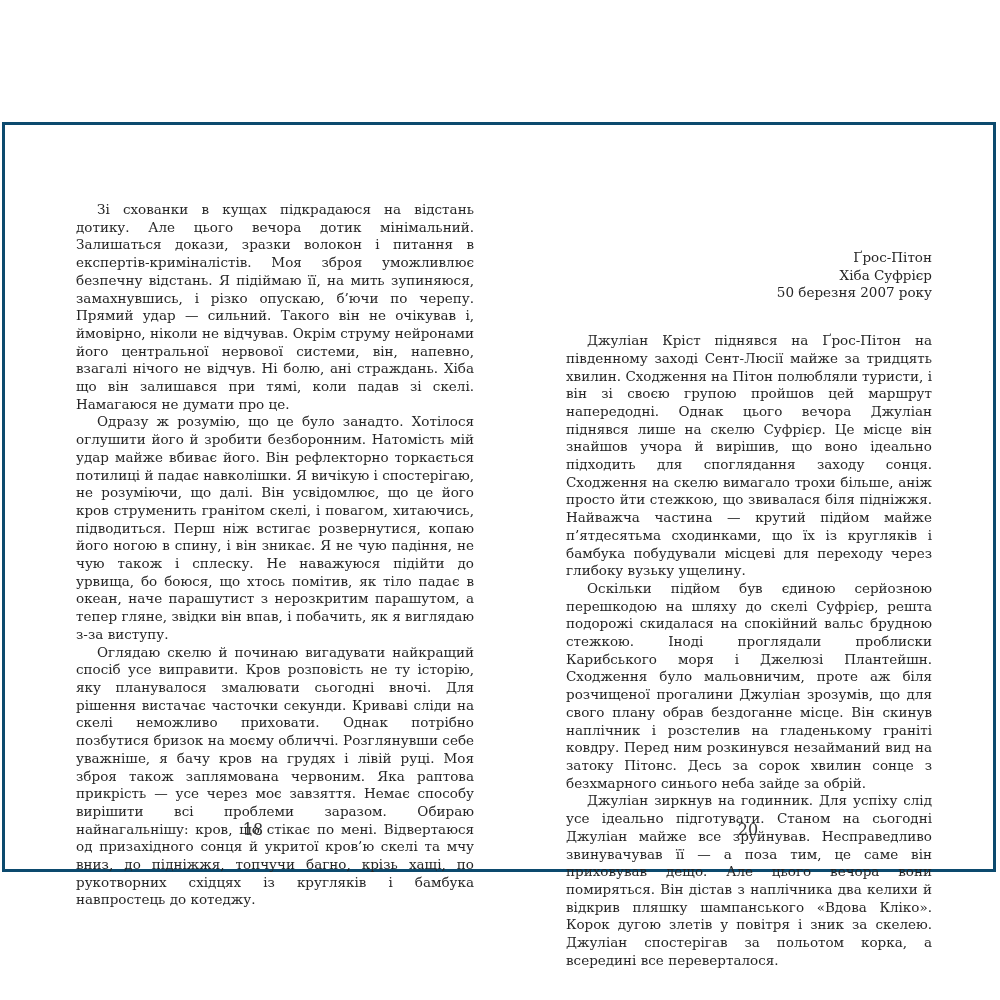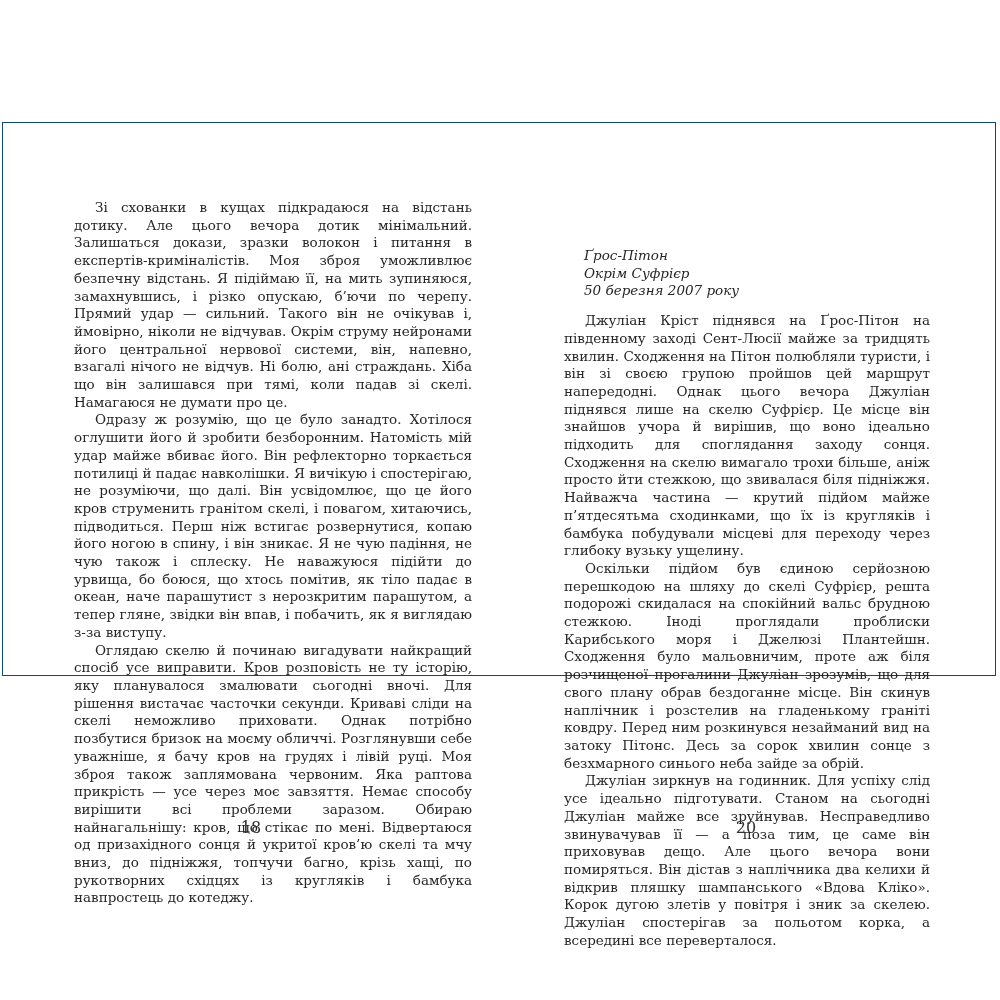--- a/index.html
+++ b/index.html
@@ -15,23 +15,23 @@
     position: relative;
     width: 1000px;
     height: 1000px;
     background: #ffffff;
   }
   .scan {
     position: absolute;
     left: 2px;
     top: 122px;
     width: 994px;
-    height: 554px;
+    height: 750px;
     background: #ffffff;
-    border: 1px solid #0c4a6e;
+    border: 3px solid #0c4a6e;
     box-sizing: border-box;
   }
   .col {
     position: absolute;
     color: #262626;
     font-size: 13.5px;
     line-height: 17.7px;
     text-align: justify;
   }
   .col p {
@@ -43,24 +43,23 @@
     left: 71px;   
     top: 76px;    
     width: 398px;
   }
   .col-right {
     left: 561px;  
     top: 124px;   
     width: 366px;
   }
   .dateline {
-    font-style: italic;
     padding-left: 20px;
-    margin-bottom: 12px;
-    text-align: left;
+    margin-bottom: 30px;
+    text-align: right;
   }
   .pagenum {
     position: absolute;
     width: 30px;
     text-align: center;
     font-size: 16px;
     color: #333333;
     top: 695px;   
   }
   .pagenum-left  { left: 233px; }
@@ -74,21 +73,21 @@
 
     <div class="col col-left">
       <p>Зі схованки в кущах підкрадаюся на відстань дотику. Але цього вечора дотик мінімальний. Залишаться докази, зразки волокон і питання в експертів-криміналістів. Моя зброя уможливлює безпечну відстань. Я підіймаю її, на мить зупиняюся, замахнувшись, і різко опускаю, б’ючи по черепу. Прямий удар — сильний. Такого він не очікував і, ймовірно, ніколи не відчував. Окрім струму нейронами його центральної нервової системи, він, напевно, взагалі нічого не відчув. Ні болю, ані страждань. Хіба що він залишався при тямі, коли падав зі скелі. Намагаюся не думати про це.</p>
       <p>Одразу ж розумію, що це було занадто. Хотілося оглушити його й зробити безборонним. Натомість мій удар майже вбиває його. Він рефлекторно торкається потилиці й падає навколішки. Я вичікую і спостерігаю, не розуміючи, що далі. Він усвідомлює, що це його кров струменить гранітом скелі, і повагом, хитаючись, підводиться. Перш ніж встигає розвернутися, копаю його ногою в спину, і він зникає. Я не чую падіння, не чую також і сплеску. Не наважуюся підійти до урвища, бо боюся, що хтось помітив, як тіло падає в океан, наче парашутист з нерозкритим парашутом, а тепер гляне, звідки він впав, і побачить, як я виглядаю з-за виступу.</p>
       <p>Оглядаю скелю й починаю вигадувати найкращий спосіб усе виправити. Кров розповість не ту історію, яку планувалося змалювати сьогодні вночі. Для рішення вистачає часточки секунди. Криваві сліди на скелі неможливо приховати. Однак потрібно позбутися бризок на моєму обличчі. Розглянувши себе уважніше, я бачу кров на грудях і лівій руці. Моя зброя також заплямована червоним. Яка раптова прикрість — усе через моє завзяття. Немає способу вирішити всі проблеми заразом. Обираю найнагальнішу: кров, що стікає по мені. Відвертаюся од призахідного сонця й укритої кров’ю скелі та мчу вниз, до підніжжя, топчучи багно, крізь хащі, по рукотворних східцях із кругляків і бамбука навпростець до котеджу.</p>
     </div>
 
     <div class="col col-right">
       <div class="dateline">
         <div>Ґрос-Пітон</div>
-        <div>Окрім Суфрієр</div>
+        <div>Хіба Суфрієр</div>
         <div>50 березня 2007 року</div>
       </div>
       <p>Джуліан Кріст піднявся на Ґрос-Пітон на південному заході Сент-Люсії майже за тридцять хвилин. Сходження на Пітон полюбляли туристи, і він зі своєю групою пройшов цей маршрут напередодні. Однак цього вечора Джуліан піднявся лише на скелю Суфрієр. Це місце він знайшов учора й вирішив, що воно ідеально підходить для споглядання заходу сонця. Сходження на скелю вимагало трохи більше, аніж просто йти стежкою, що звивалася біля підніжжя. Найважча частина — крутий підйом майже п’ятдесятьма сходинками, що їх із кругляків і бамбука побудували місцеві для переходу через глибоку вузьку ущелину.</p>
       <p>Оскільки підйом був єдиною серйозною перешкодою на шляху до скелі Суфрієр, решта подорожі скидалася на спокійний вальс брудною стежкою. Іноді проглядали проблиски Карибського моря і Джелюзі Плантейшн. Сходження було мальовничим, проте аж біля розчищеної прогалини Джуліан зрозумів, що для свого плану обрав бездоганне місце. Він скинув наплічник і розстелив на гладенькому граніті ковдру. Перед ним розкинувся незайманий вид на затоку Пітонс. Десь за сорок хвилин сонце з безхмарного синього неба зайде за обрій.</p>
       <p>Джуліан зиркнув на годинник. Для успіху слід усе ідеально підготувати. Станом на сьогодні Джуліан майже все зруйнував. Несправедливо звинувачував її — а поза тим, це саме він приховував дещо. Але цього вечора вони помиряться. Він дістав з наплічника два келихи й відкрив пляшку шампанського «Вдова Кліко». Корок дугою злетів у повітря і зник за скелею. Джуліан спостерігав за польотом корка, а всередині все переверталося.</p>
     </div>
 
     <div class="pagenum pagenum-left">18</div>
     <div class="pagenum pagenum-right">20</div>
 

